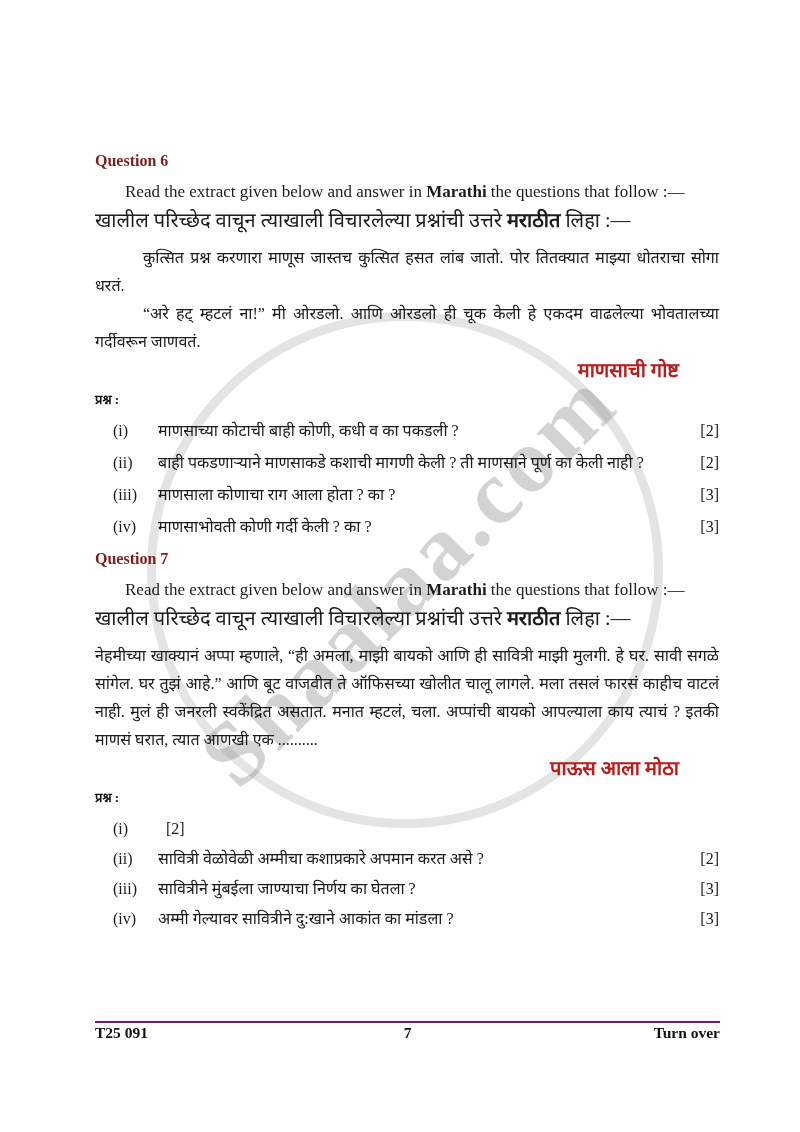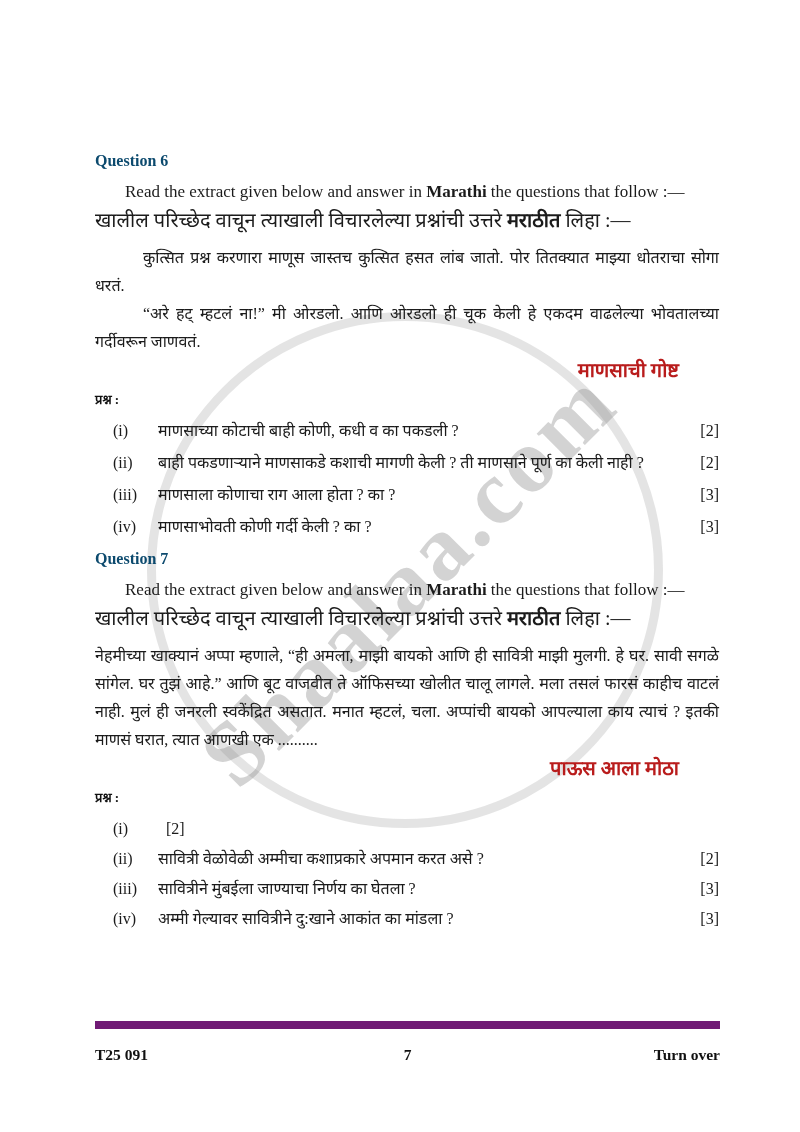--- a/index.html
+++ b/index.html
@@ -21,38 +21,38 @@
   }
   .wm-text{position:absolute;left:408px;top:578px;width:0;height:0;transform:rotate(-45deg);}
   .wm-text span{
     position:absolute;left:0;top:0;transform:translate(-50%,-50%);
     white-space:nowrap;display:block;
     font-size:92px;font-weight:bold;letter-spacing:4px;
     color:rgba(140,140,140,0.38);
   }
   
   .content{position:absolute;left:95px;top:151px;width:624px;z-index:2;}
-  .qhead{font-size:16px;font-weight:bold;margin:0 0 11px 0;line-height:20px;color:#0c4a6e;}
+  .qhead{font-size:16px;font-weight:bold;margin:0 0 11px 0;line-height:20px;color:#7f1d1d;}
   .instr-en{font-size:17px;line-height:20px;margin:0 0 7px 0;text-indent:30px;}
   .instr-mr{font-size:20px;line-height:22px;margin:0 0 13px 0;}
   .passage p{font-size:16px;line-height:28px;margin:0;text-align:justify;}
   .passage p.indent{text-indent:48px;}
   .source{font-size:20px;font-weight:bold;text-align:right;padding-right:40px;margin:2px 0 0 0;line-height:24px;color:#b91c1c;}
   .prashna{font-size:13px;font-weight:bold;margin:7px 0 6px 0;line-height:22px;color:#111;}
   .subq{display:flex;align-items:flex-start;padding-left:18px;line-height:28px;margin-bottom:4px;font-size:16px;}
   .subq .lbl{flex:0 0 45px;}
   .subq .txt{flex:1 1 auto;text-align:left;}
   .subq .marks{flex:0 0 auto;margin-left:8px;}
   .q7{margin-top:8px;}
   .q7 .subq{margin-bottom:2px;}
   
   .footer{
     position:absolute;left:95px;right:80px;top:1021px;z-index:2;
-    border-top:8px solid #701a75;
-    padding-top:17px;
+    border-top:2px solid #701a75;
+    padding-top:1px;
     font-size:15.5px;font-weight:bold;color:#111;
   }
   .footer .left{float:left;}
   .footer .right{float:right;}
   .footer .center{position:absolute;left:50%;transform:translateX(-50%);}
 </style>
 </head>
 <body>
 
 <div class="watermark">

